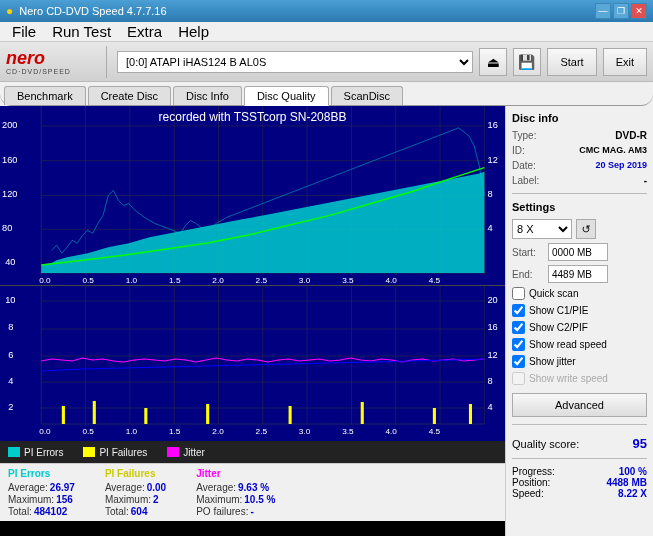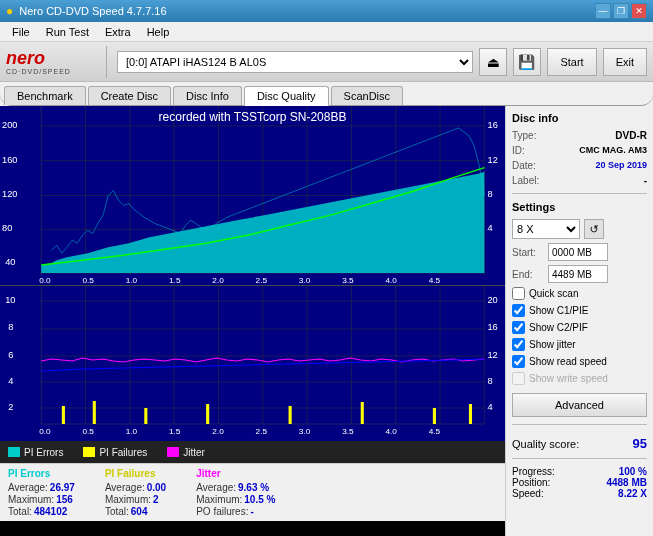--- a/index.html
+++ b/index.html
@@ -35,21 +35,21 @@
     .menu-bar {
       background: #f0f0f0;
       height: 20px;
       display: flex;
       align-items: center;
       padding: 0 4px;
       border-bottom: 1px solid #ccc;
     }
     .menu-item {
       padding: 2px 8px;
-      font-size: 11px;
+      font-size: 15px;
       cursor: pointer;
     }
     .toolbar {
       background: linear-gradient(to bottom, #e8e8e8, #d0d0d0);
       height: 40px;
       display: flex;
       align-items: center;
       padding: 0 6px;
       gap: 6px;
       border-bottom: 1px solid #bbb;
@@ -227,21 +227,21 @@
       align-items: center;
       gap: 4px;
       font-size: 10px;
     }
     .settings-row {
       display: flex;
       align-items: center;
       gap: 4px;
     }
     .speed-select {
-      width: 68px;
+      width: 60px;
       height: 20px;
       border: 1px solid #aaa;
       font-size: 11px;
       background: white;
     }
     .advanced-btn {
       width: 100%;
       height: 24px;
       background: linear-gradient(to bottom, #f8f8f8, #ddd);
       border: 1px solid #aaa;
@@ -570,25 +570,25 @@
     <div class="checkbox-row">
       <input type="checkbox" checked="" style="">
       <span>Show C1/PIE</span>
     </div>
     <div class="checkbox-row">
       <input type="checkbox" checked="" style="">
       <span>Show C2/PIF</span>
     </div>
     <div class="checkbox-row">
       <input type="checkbox" checked="" style="">
-      <span>Show jitter</span>
+      <span>Show read speed</span>
     </div>
     <div class="checkbox-row">
       <input type="checkbox" checked="" style="">
-      <span>Show read speed</span>
+      <span>Show jitter</span>
     </div>
     <div class="checkbox-row">
       <input type="checkbox" disabled="" style="">
       <span style="color:#aaa;">Show write speed</span>
     </div>
     <button class="advanced-btn">Advanced</button>
 
     <div class="separator"></div>
 
     <div class="quality-score-row">

